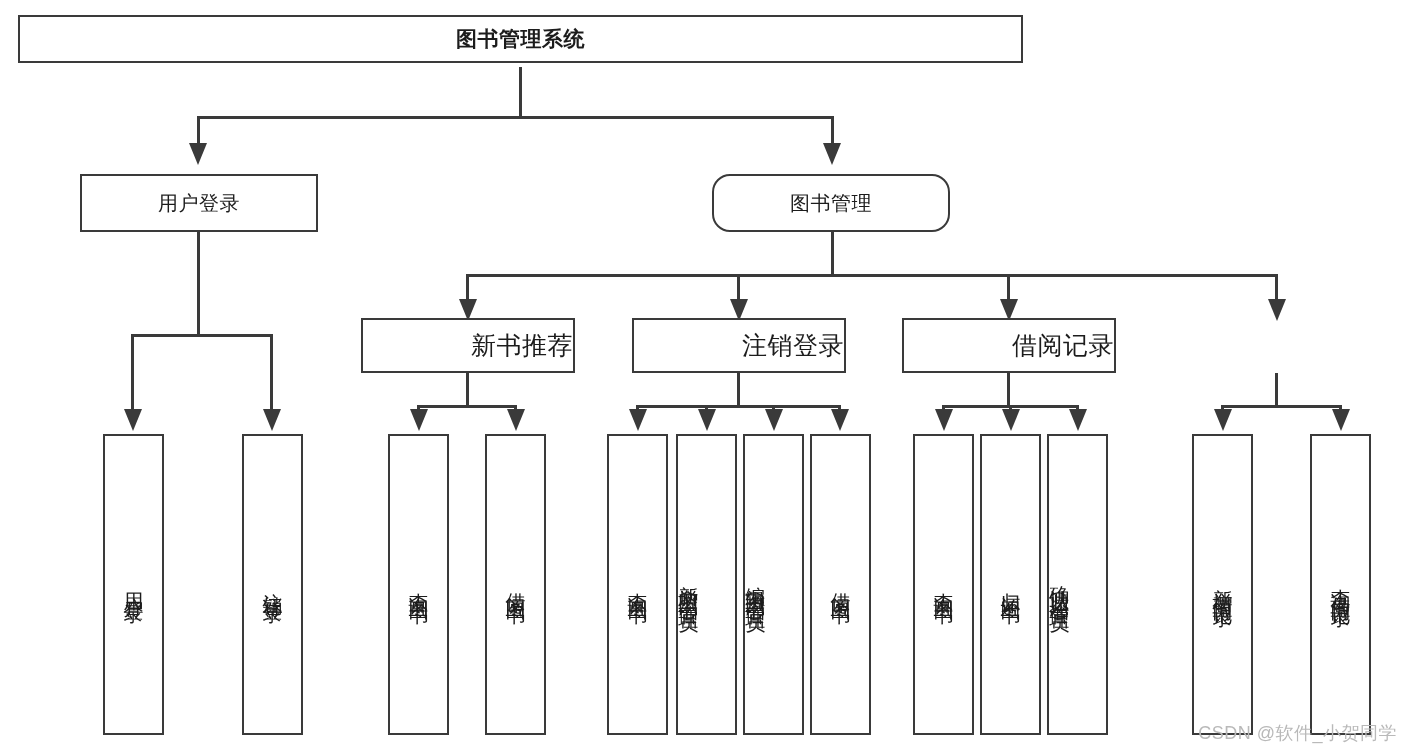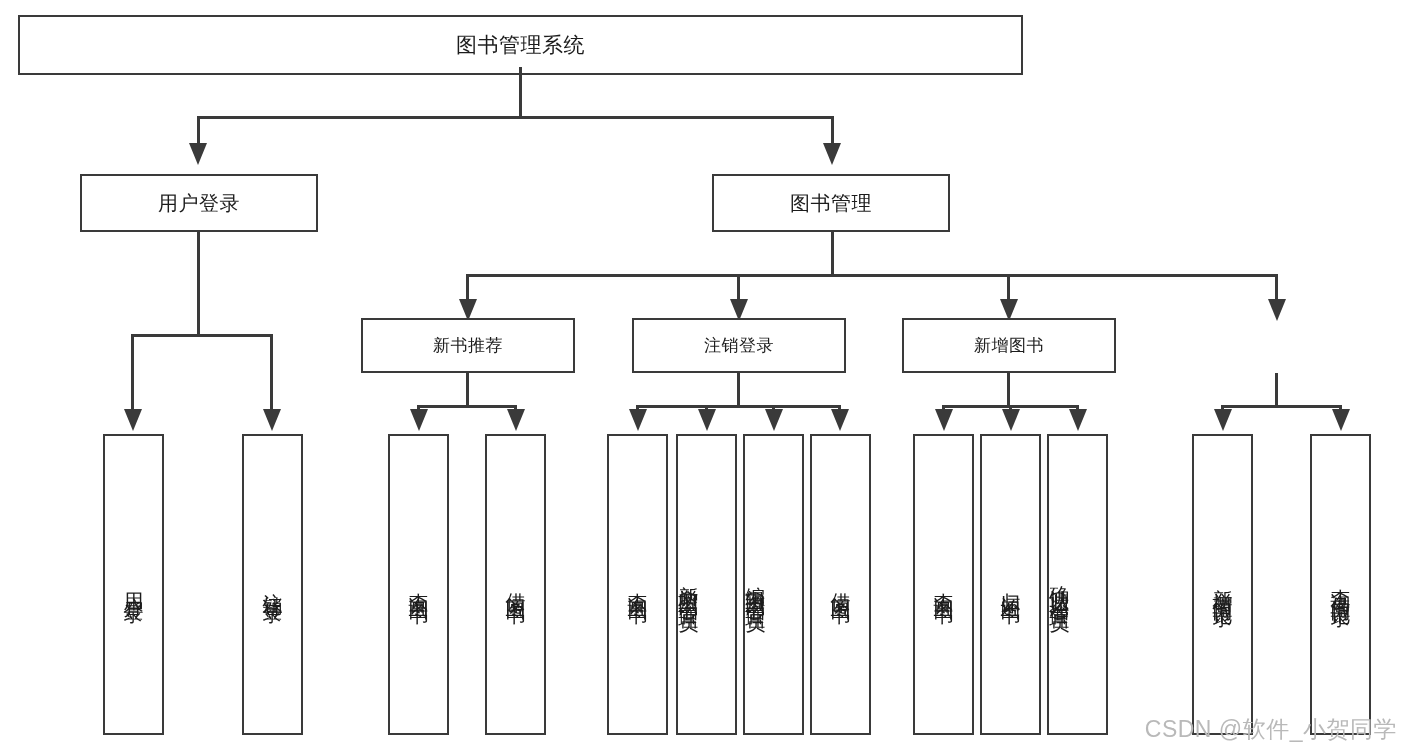--- a/index.html
+++ b/index.html
@@ -30,21 +30,22 @@
     text-align: center;
     letter-spacing: 0.5px;
   }
   .node.root {
     font-size: 21px;
   }
   .node.level1 {
     font-size: 20px;
   }
   .node.level2 {
-    font-size: 17px;
+    font-size: 25px;
+    justify-content: flex-end;
   }
   
   .node.leaf {
     font-size: 20px;
     align-items: center;
     justify-content: flex-start;
     padding-top: 6px;
   }
   .node.leaf .vtext {
     writing-mode: vertical-rl;
@@ -71,48 +72,48 @@
     height: 0;
     border-left: 9px solid transparent;
     border-right: 9px solid transparent;
     border-top: 22px solid #3a3a3a;
   }
   
   #watermark {
     position: absolute;
     right: 8px;
     bottom: 2px;
-    font-size: 23px;
+    font-size: 18px;
     color: #b9b9b9;
     white-space: nowrap;
     letter-spacing: 0.5px;
   }
 </style>
 </head>
 <body>
 
 <div id="canvas">
 
-  <div class="node root" style="left:18px; top:15px; width:1005px; height:60px;">
+  <div class="node root" style="left:18px; top:15px; width:1005px; height:48px;font-weight:bold;">
     <span>图书管理系统</span>
   </div>
 
   <div class="vline" style="left:519px; top:67px; width:3px; height:50px;"></div>
 
   <div class="hline" style="left:197px; top:116px; width:637px; height:3px;"></div>
 
   <div class="vline" style="left:197px; top:116px; width:3px; height:30px;"></div>
   <div class="arrow" style="left:189px; top:143px;"></div>
   <div class="vline" style="left:831px; top:116px; width:3px; height:30px;"></div>
   <div class="arrow" style="left:823px; top:143px;"></div>
 
   <div class="node level1" style="left:80px; top:174px; width:238px; height:58px;">
     <span>用户登录</span>
   </div>
-  <div class="node level1" style="left:712px; top:174px; width:238px; height:58px;">
+  <div class="node level1" style="left:712px; top:174px; width:238px; height:58px;border-radius:18px;">
     <span>图书管理</span>
   </div>
 
   <div class="vline" style="left:197px; top:232px; width:3px; height:104px;"></div>
   <div class="hline" style="left:131px; top:334px; width:142px; height:3px;"></div>
   <div class="vline" style="left:131px; top:334px; width:3px; height:78px;"></div>
   <div class="arrow" style="left:124px; top:409px;"></div>
   <div class="vline" style="left:270px; top:334px; width:3px; height:78px;"></div>
   <div class="arrow" style="left:263px; top:409px;"></div>
 
@@ -127,21 +128,21 @@
   <div class="vline" style="left:1275px; top:274px; width:3px; height:32px;"></div>
   <div class="arrow" style="left:1268px; top:299px;"></div>
 
   <div class="node level2" style="left:361px; top:318px; width:214px; height:55px;">
     <span>新书推荐</span>
   </div>
   <div class="node level2" style="left:632px; top:318px; width:214px; height:55px;">
     <span>注销登录</span>
   </div>
   <div class="node level2" style="left:902px; top:318px; width:214px; height:55px;">
-    <span>新增图书</span>
+    <span>借阅记录</span>
   </div>
 
   <div class="vline" style="left:466px; top:373px; width:3px; height:34px;"></div>
   <div class="hline" style="left:417px; top:405px; width:100px; height:3px;"></div>
   <div class="vline" style="left:417px; top:405px; width:3px; height:8px;"></div>
   <div class="arrow" style="left:410px; top:409px;"></div>
   <div class="vline" style="left:514px; top:405px; width:3px; height:8px;"></div>
   <div class="arrow" style="left:507px; top:409px;"></div>
 
   <div class="vline" style="left:737px; top:373px; width:3px; height:34px;"></div>

